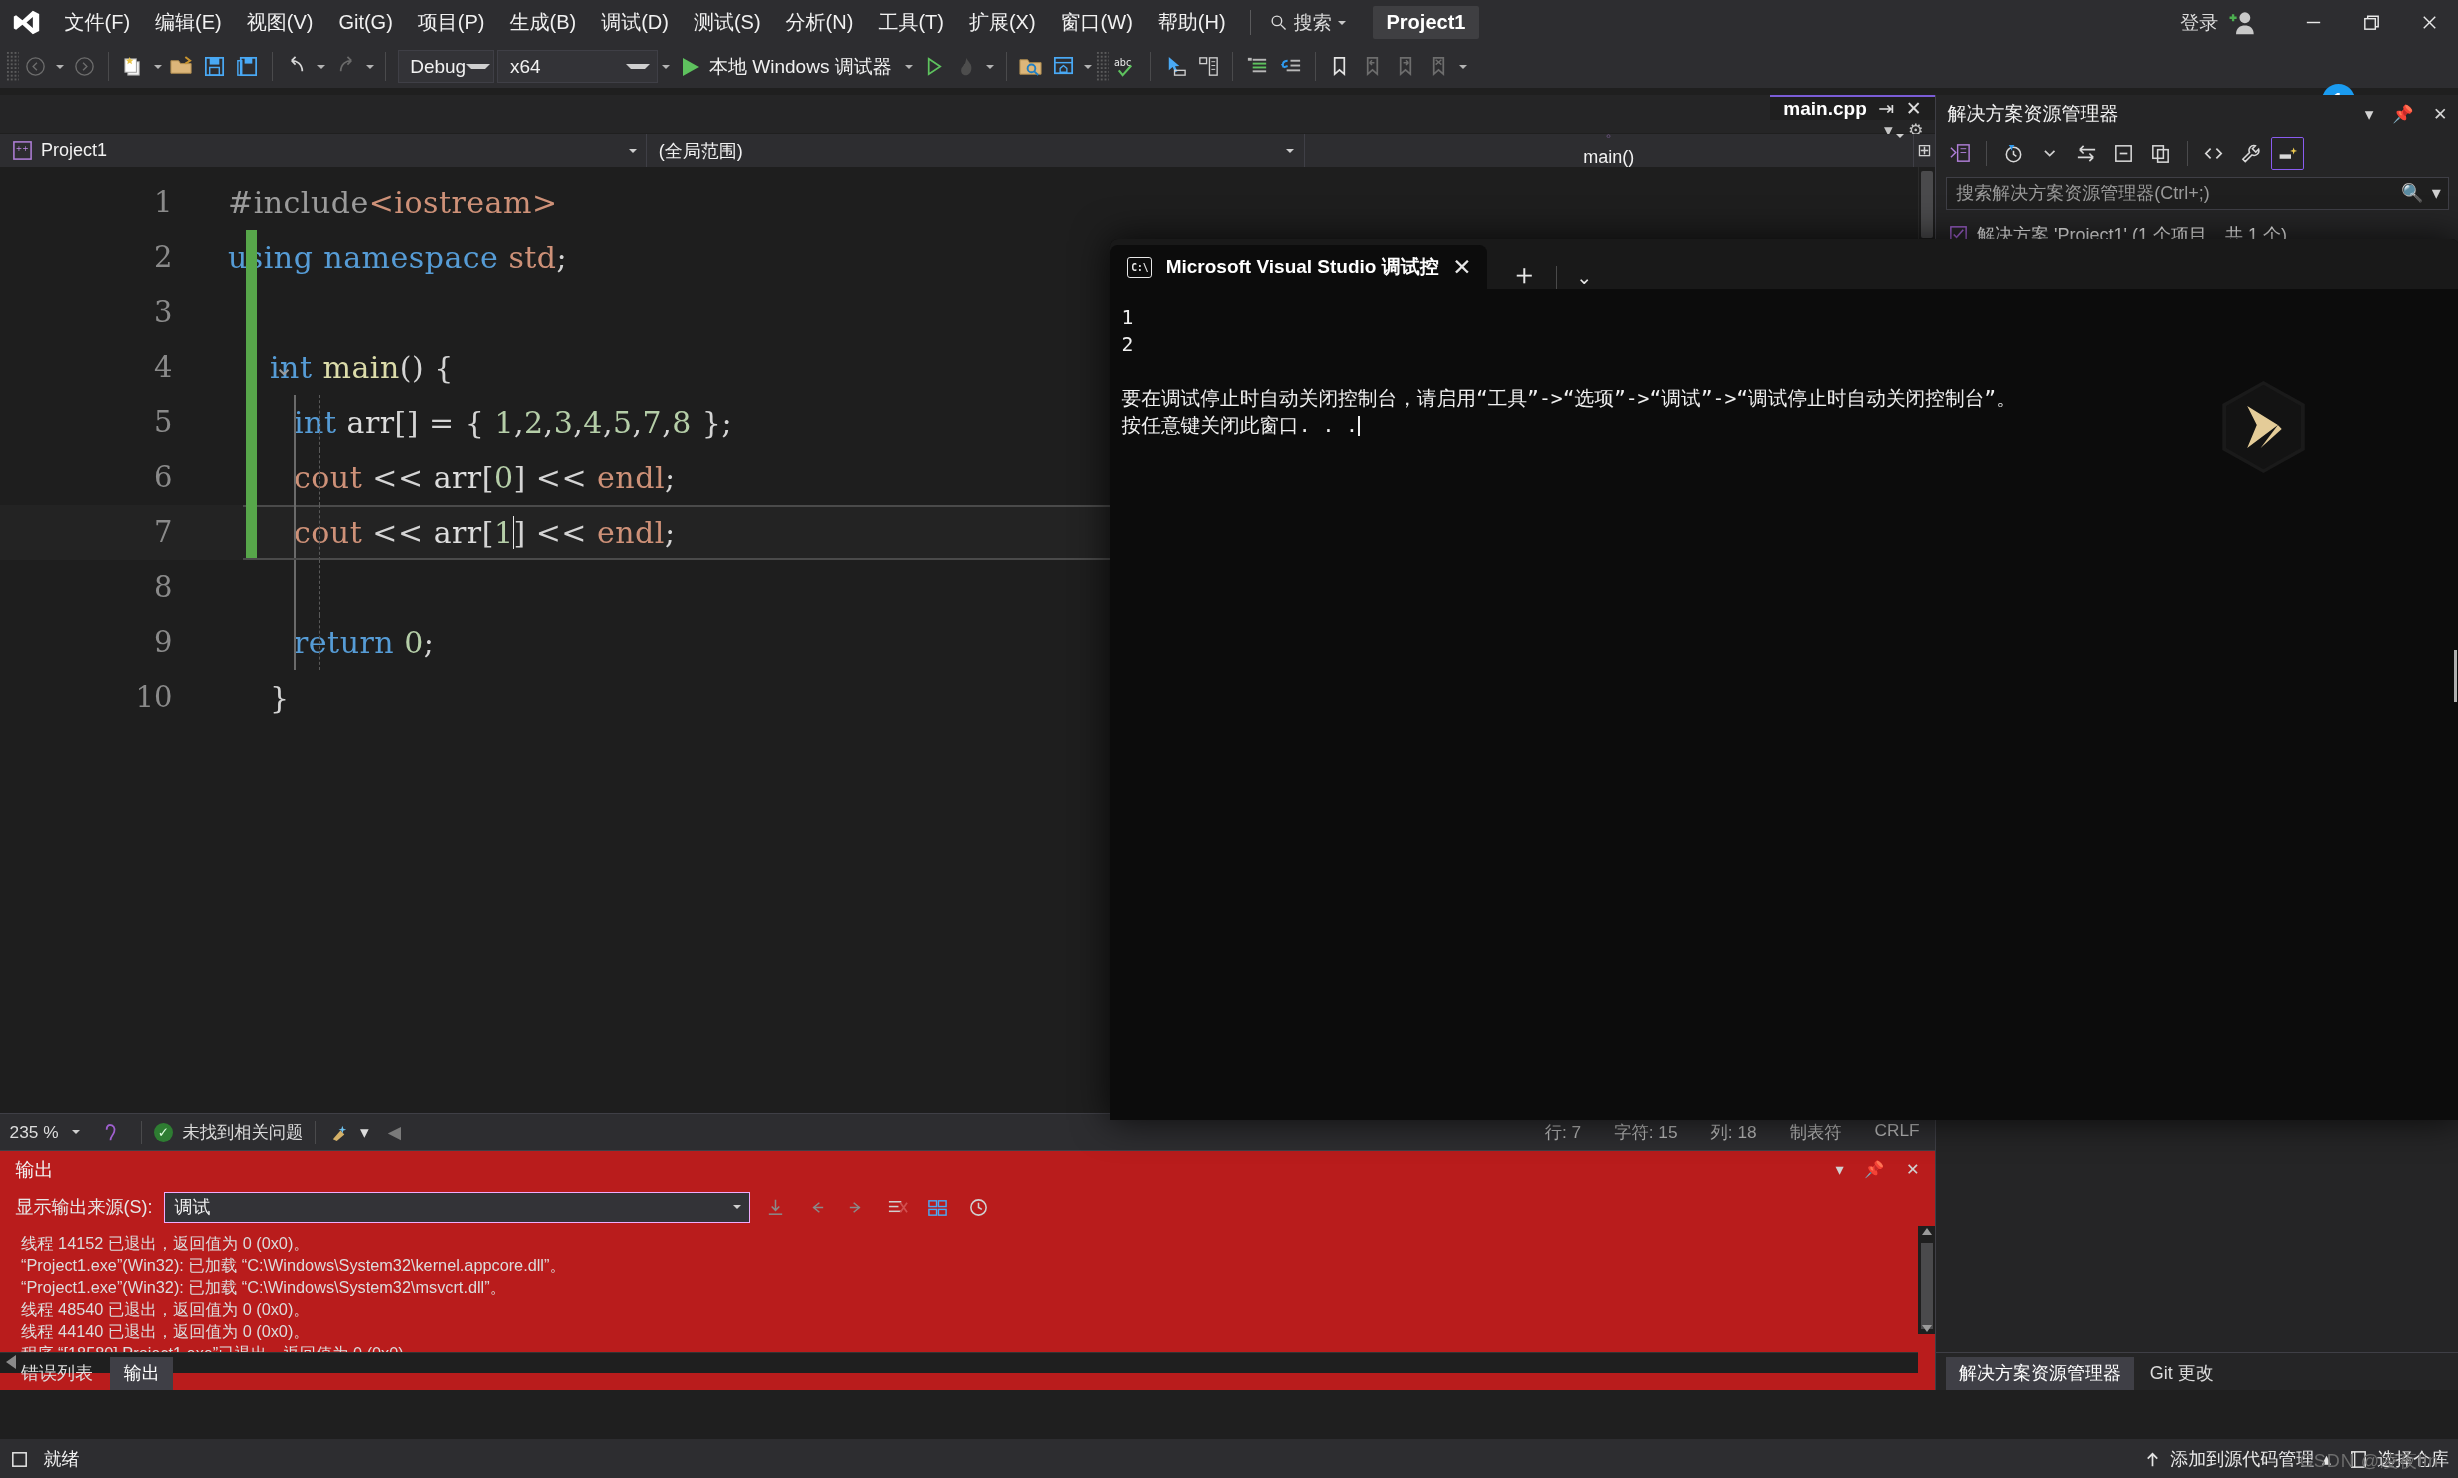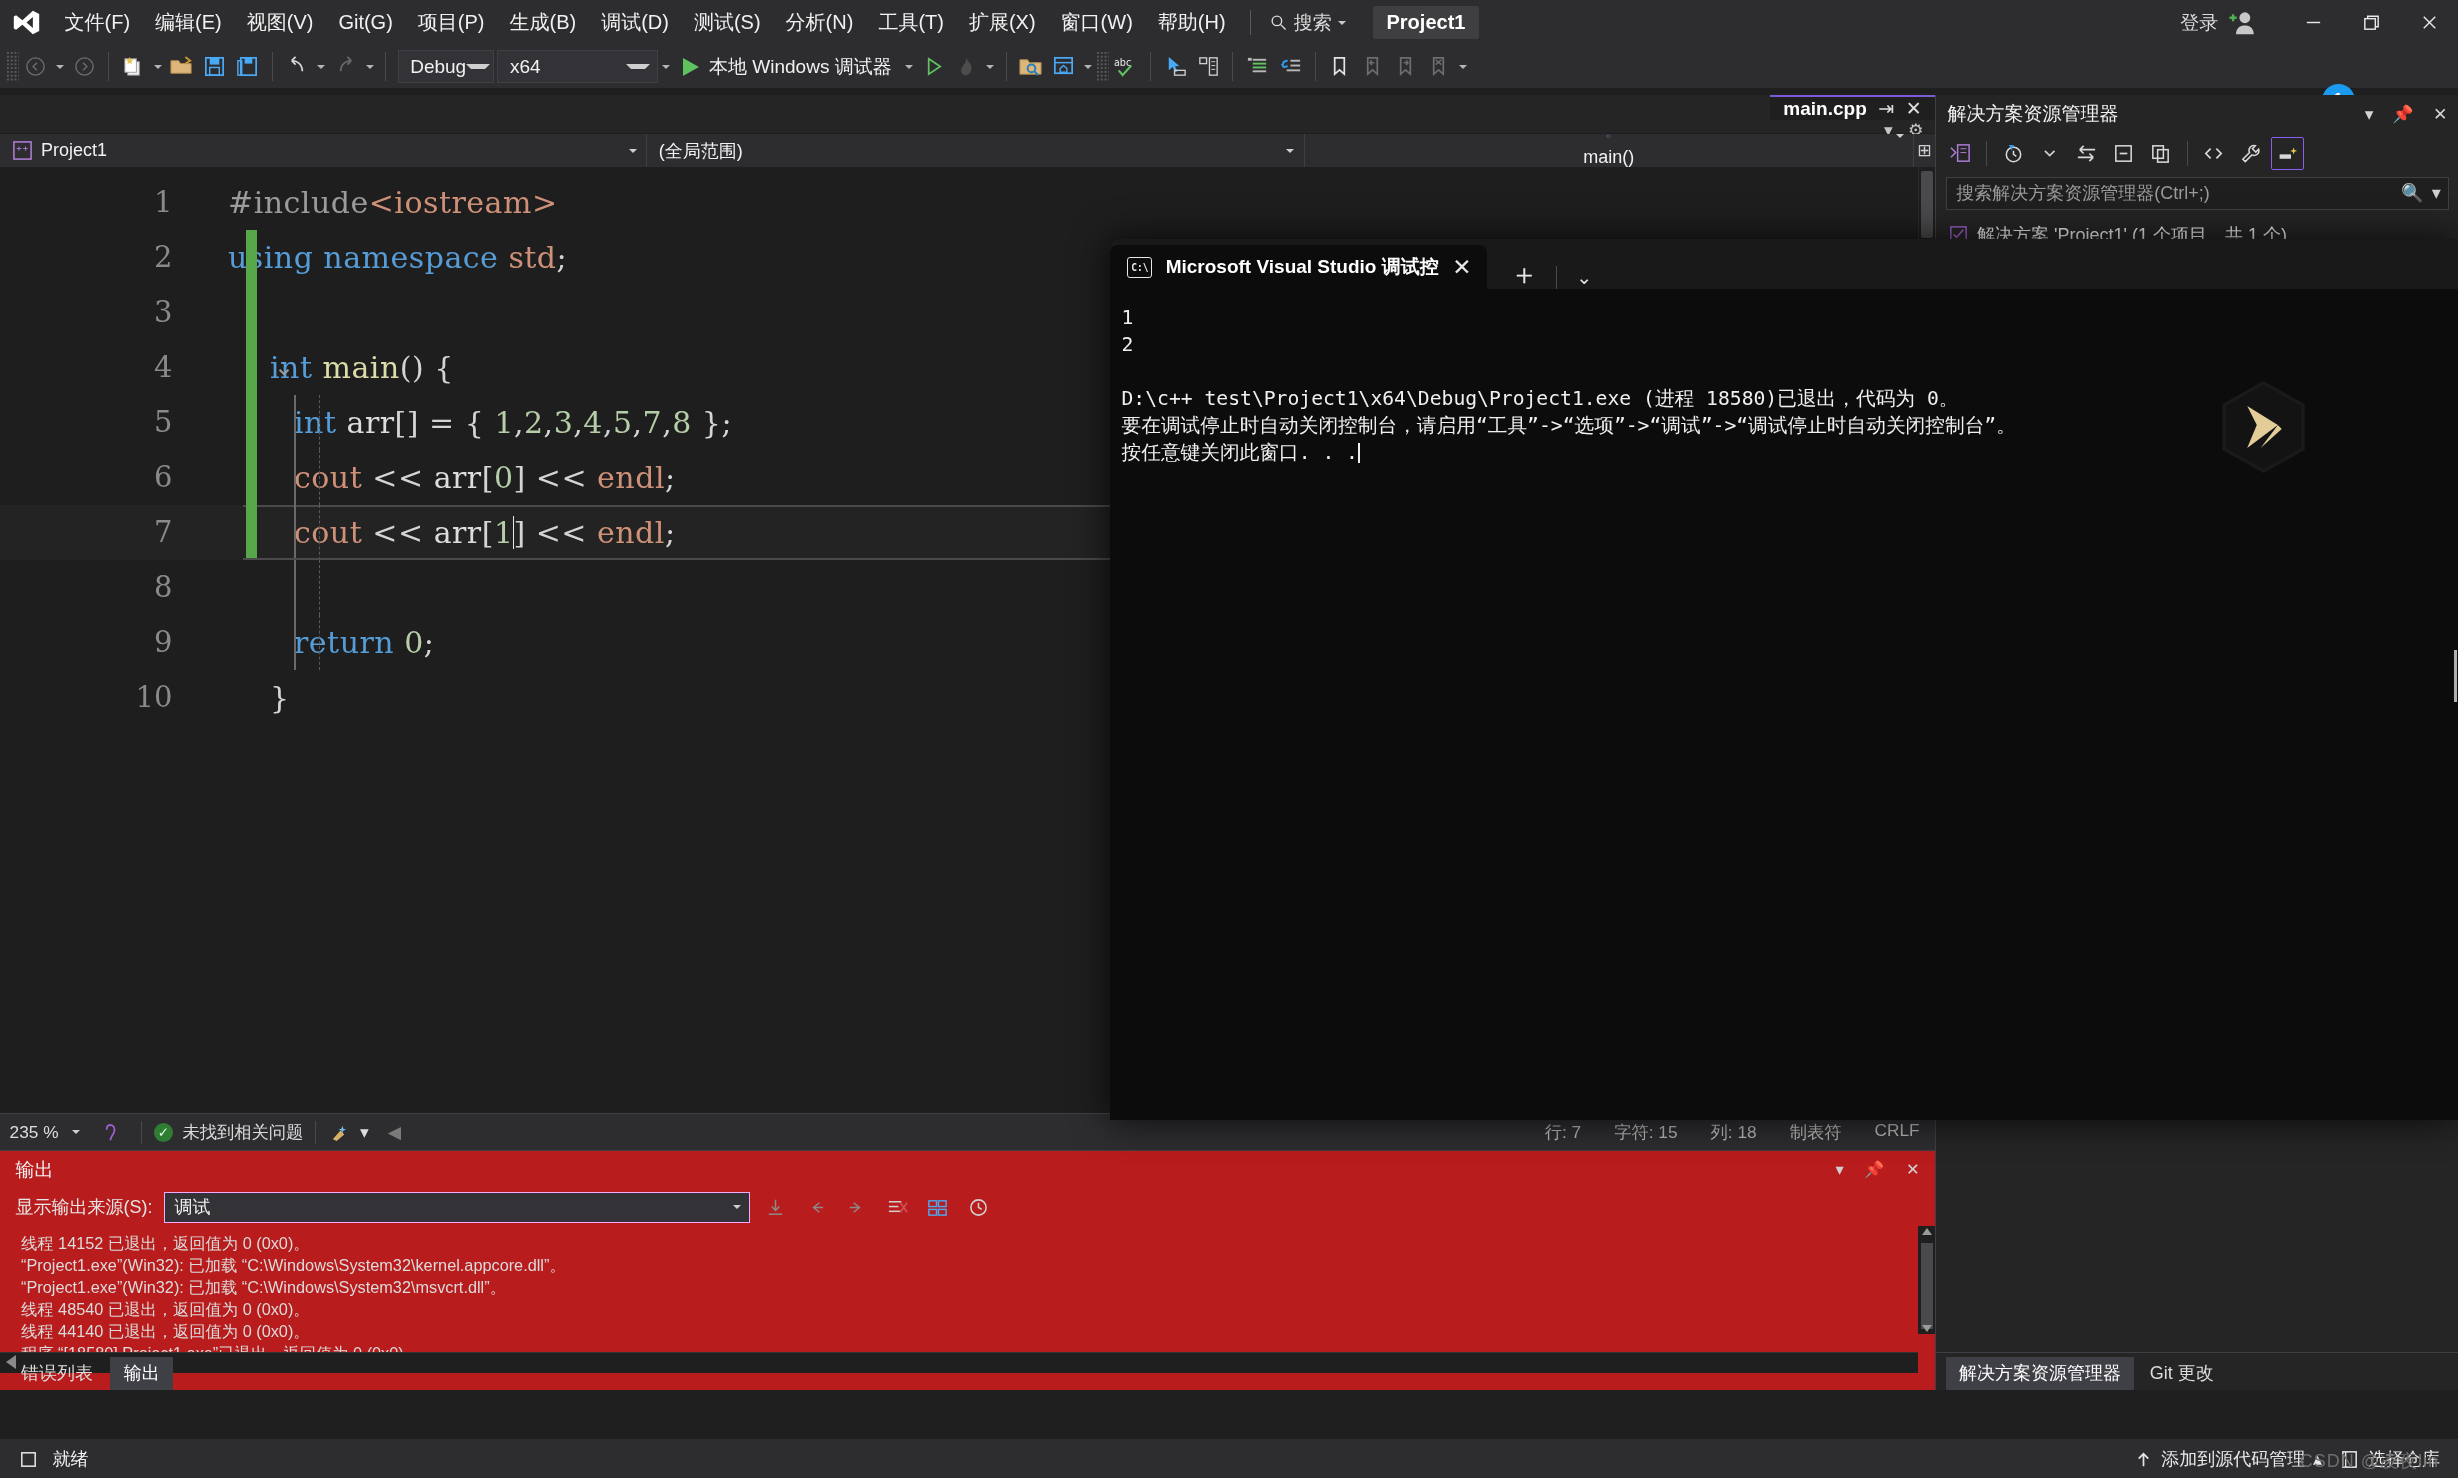--- a/index.html
+++ b/index.html
@@ -428,21 +428,21 @@
   }
   .con-rthumb {
     position: absolute; right: 1.9px; top: 361px; width: 2.9px; height: 52px;
     background: #b0b0b0;
   }
 
   
   .statusbar {
     position: absolute; bottom: 0; left: 0; width: 2458px; height: 40px;
     background: #2d2d30; display: flex; align-items: center;
-    font-size: 18px; color: #f1f1f1; padding: 0 18px;
+    font-size: 18px; color: #f1f1f1; padding: 0 9px;
   }
   .sb-left { display: flex; align-items: center; gap: 13.4px; }
   .sb-right {
     margin-left: auto; display: flex; align-items: center; gap: 17.3px;
     color: #e8e8e8;
   }
   .sb-item { display: flex; align-items: center; gap: 7.7px; cursor: pointer; }
   .sb-ico { width: 21px; height: 21px; }
   .watermark {
     position: absolute; right: 19px; bottom: 5.8px; font-size: 18px;
@@ -1070,21 +1070,20 @@
       </div>
       <span class="con-plus">＋</span>
       <span class="con-vsep"></span>
       <span class="con-chev">⌄</span>
     </div>
 
     <div class="con-body">
       <div class="con-line">1</div>
       <div class="con-line">2</div>
       <div class="con-line">&nbsp;</div>
-      <div class="con-line">D:\c++ test\Project1\x64\Debug\Project1.exe (进程 18580)已退出，代码为 0。</div>
       <div class="con-line">要在调试停止时自动关闭控制台，请启用“工具”-&gt;“选项”-&gt;“调试”-&gt;“调试停止时自动关闭控制台”。</div>
       <div class="con-line"><span>按任意键关闭此窗口. . .</span><span class="con-cursor"></span></div>
     </div>
 
     <svg class="con-watermark" viewBox="0 0 86 96">
       <path d="M43 0 L86 24 V72 L43 96 L0 72 V24 Z" fill="#1b1b1b"></path>
       <path d="M43 4 L82 26 V70 L43 92 L4 70 V26 Z" fill="#141414"></path>
       <path d="M26 26 L58 46 L26 70 L36 46 Z" fill="#f0d7a0"></path>
       <path d="M58 46 L62 50 L40 70 Z" fill="#f0d7a0"></path>
     </svg>

